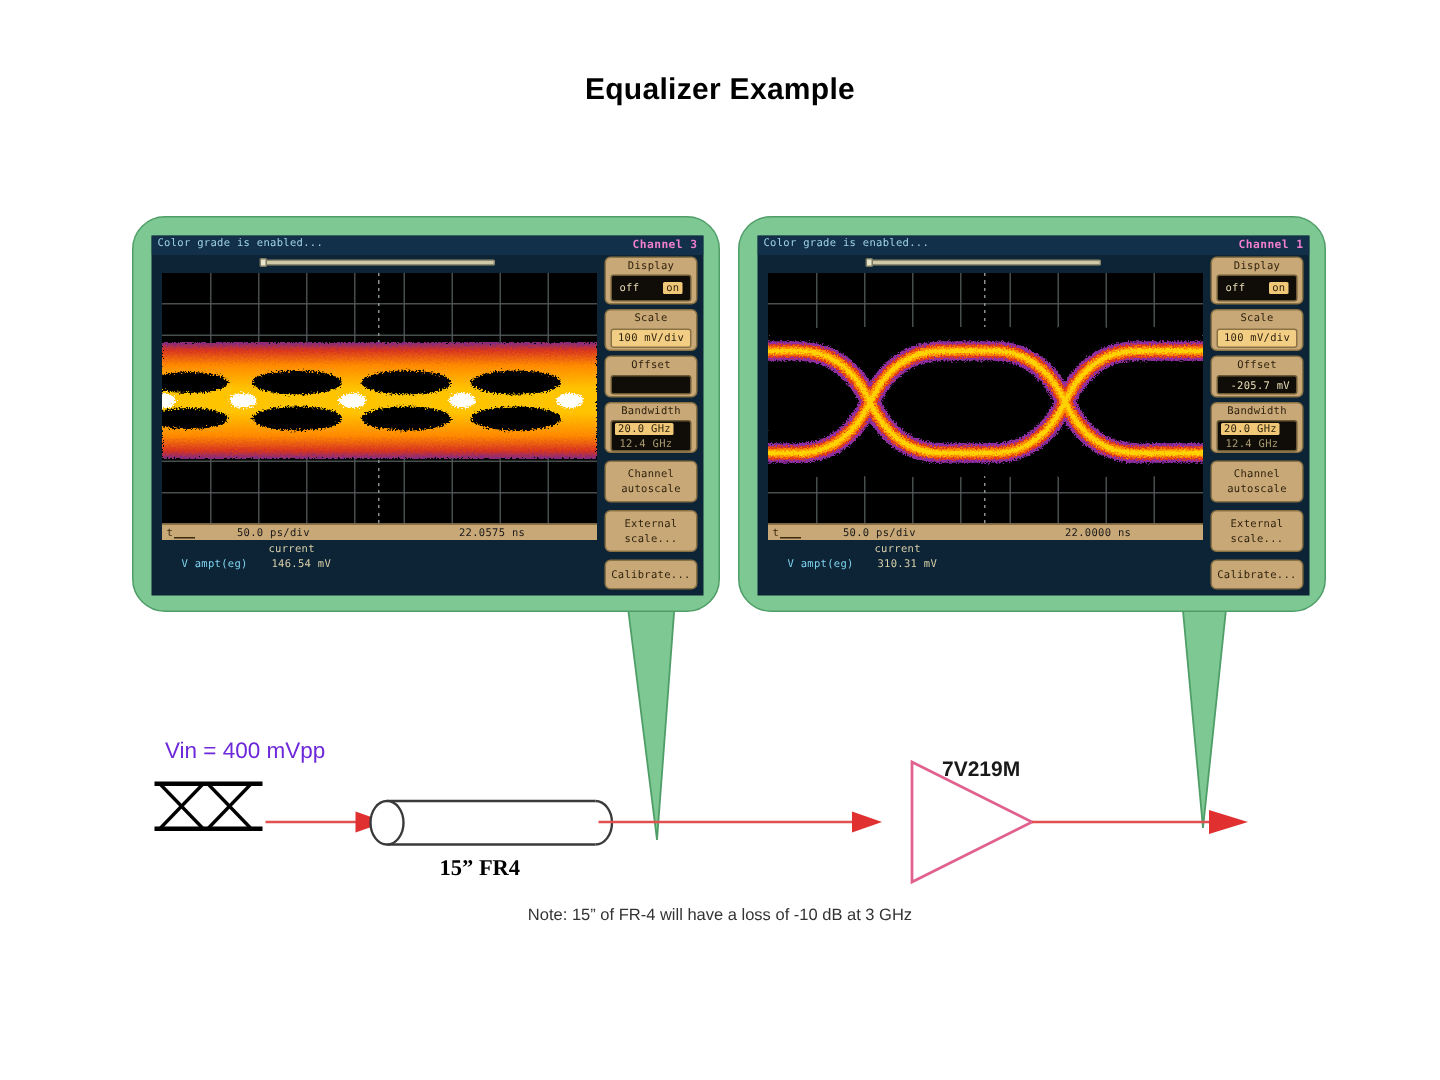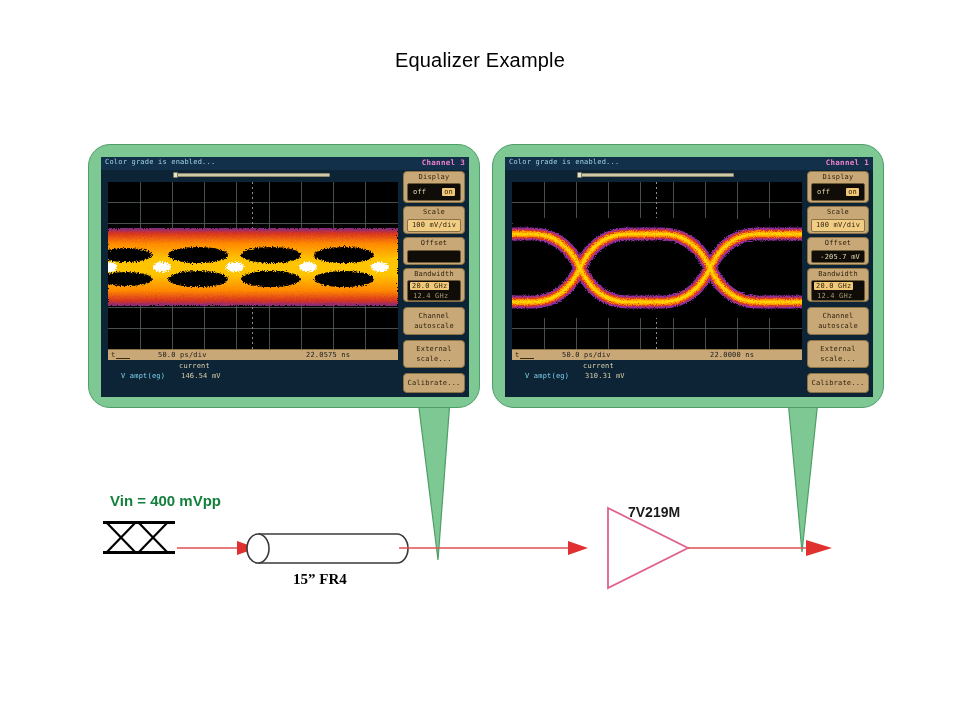--- a/index.html
+++ b/index.html
@@ -6,21 +6,21 @@
   body{
     width:960px;height:720px;background:#ffffff;
     font-family:"Liberation Sans",sans-serif;
     overflow:hidden;position:relative;
   }
   #stage{position:relative;width:960px;height:720px;}
 
   
   .title-block{
     position:absolute;left:0;top:48px;width:960px;text-align:center;
-    font-weight:normal;color:#000;line-height:1.28;
+    font-weight:bold;color:#000;line-height:1.28;
   }
   .title-l1{font-size:20px;letter-spacing:.2px;}
   .title-l2{font-size:20px;letter-spacing:.2px;margin-top:4px;}
   .sub{font-size:12px;vertical-align:sub;}
 
   
   .callout{
     position:absolute;
     background:#7ec894;
     border:1.5px solid #4f9e68;
@@ -120,21 +120,21 @@
   .mline{
     position:absolute;left:0;right:0;text-align:center;
     font-size:7px;color:#2b1f0c;letter-spacing:.2px;
   }
 
   
   .diagram{position:absolute;left:0;top:470px;width:960px;height:140px;}
   .eye-symbol{position:absolute;}
   .eye-symbol .rail{position:absolute;left:0;right:0;height:3px;background:#000;}
   .vin-label{
-    position:absolute;font-size:15px;font-weight:bold;color:#15803d;
+    position:absolute;font-size:15px;font-weight:normal;color:#6d28d9;
     white-space:nowrap;
   }
   .fr4-label{
     position:absolute;font-size:15px;font-weight:bold;color:#000;
     font-family:"Liberation Serif",serif;white-space:nowrap;
   }
   .amp-label{
     position:absolute;font-size:14px;font-weight:bold;color:#1a1a1a;
     white-space:nowrap;
   }
@@ -461,14 +461,15 @@
 
       <line x1="688" y1="78" x2="818" y2="78" stroke="#e05050" stroke-width="1.6"></line>
       <polygon points="806,70 832,78 806,86" fill="#e03030"></polygon>
     </svg>
 
     <div class="fr4-label" style="left:293px;top:81px;margin-top:20px;">15” FR4</div>
 
     <div class="amp-label" style="left:628px;top:34px;">7V219M</div>
   </div>
 
+  <div class="note">Note: 15” of FR-4 will have  a loss of -10 dB at 3 GHz</div>
 
 </div>
 
 </body></html>

